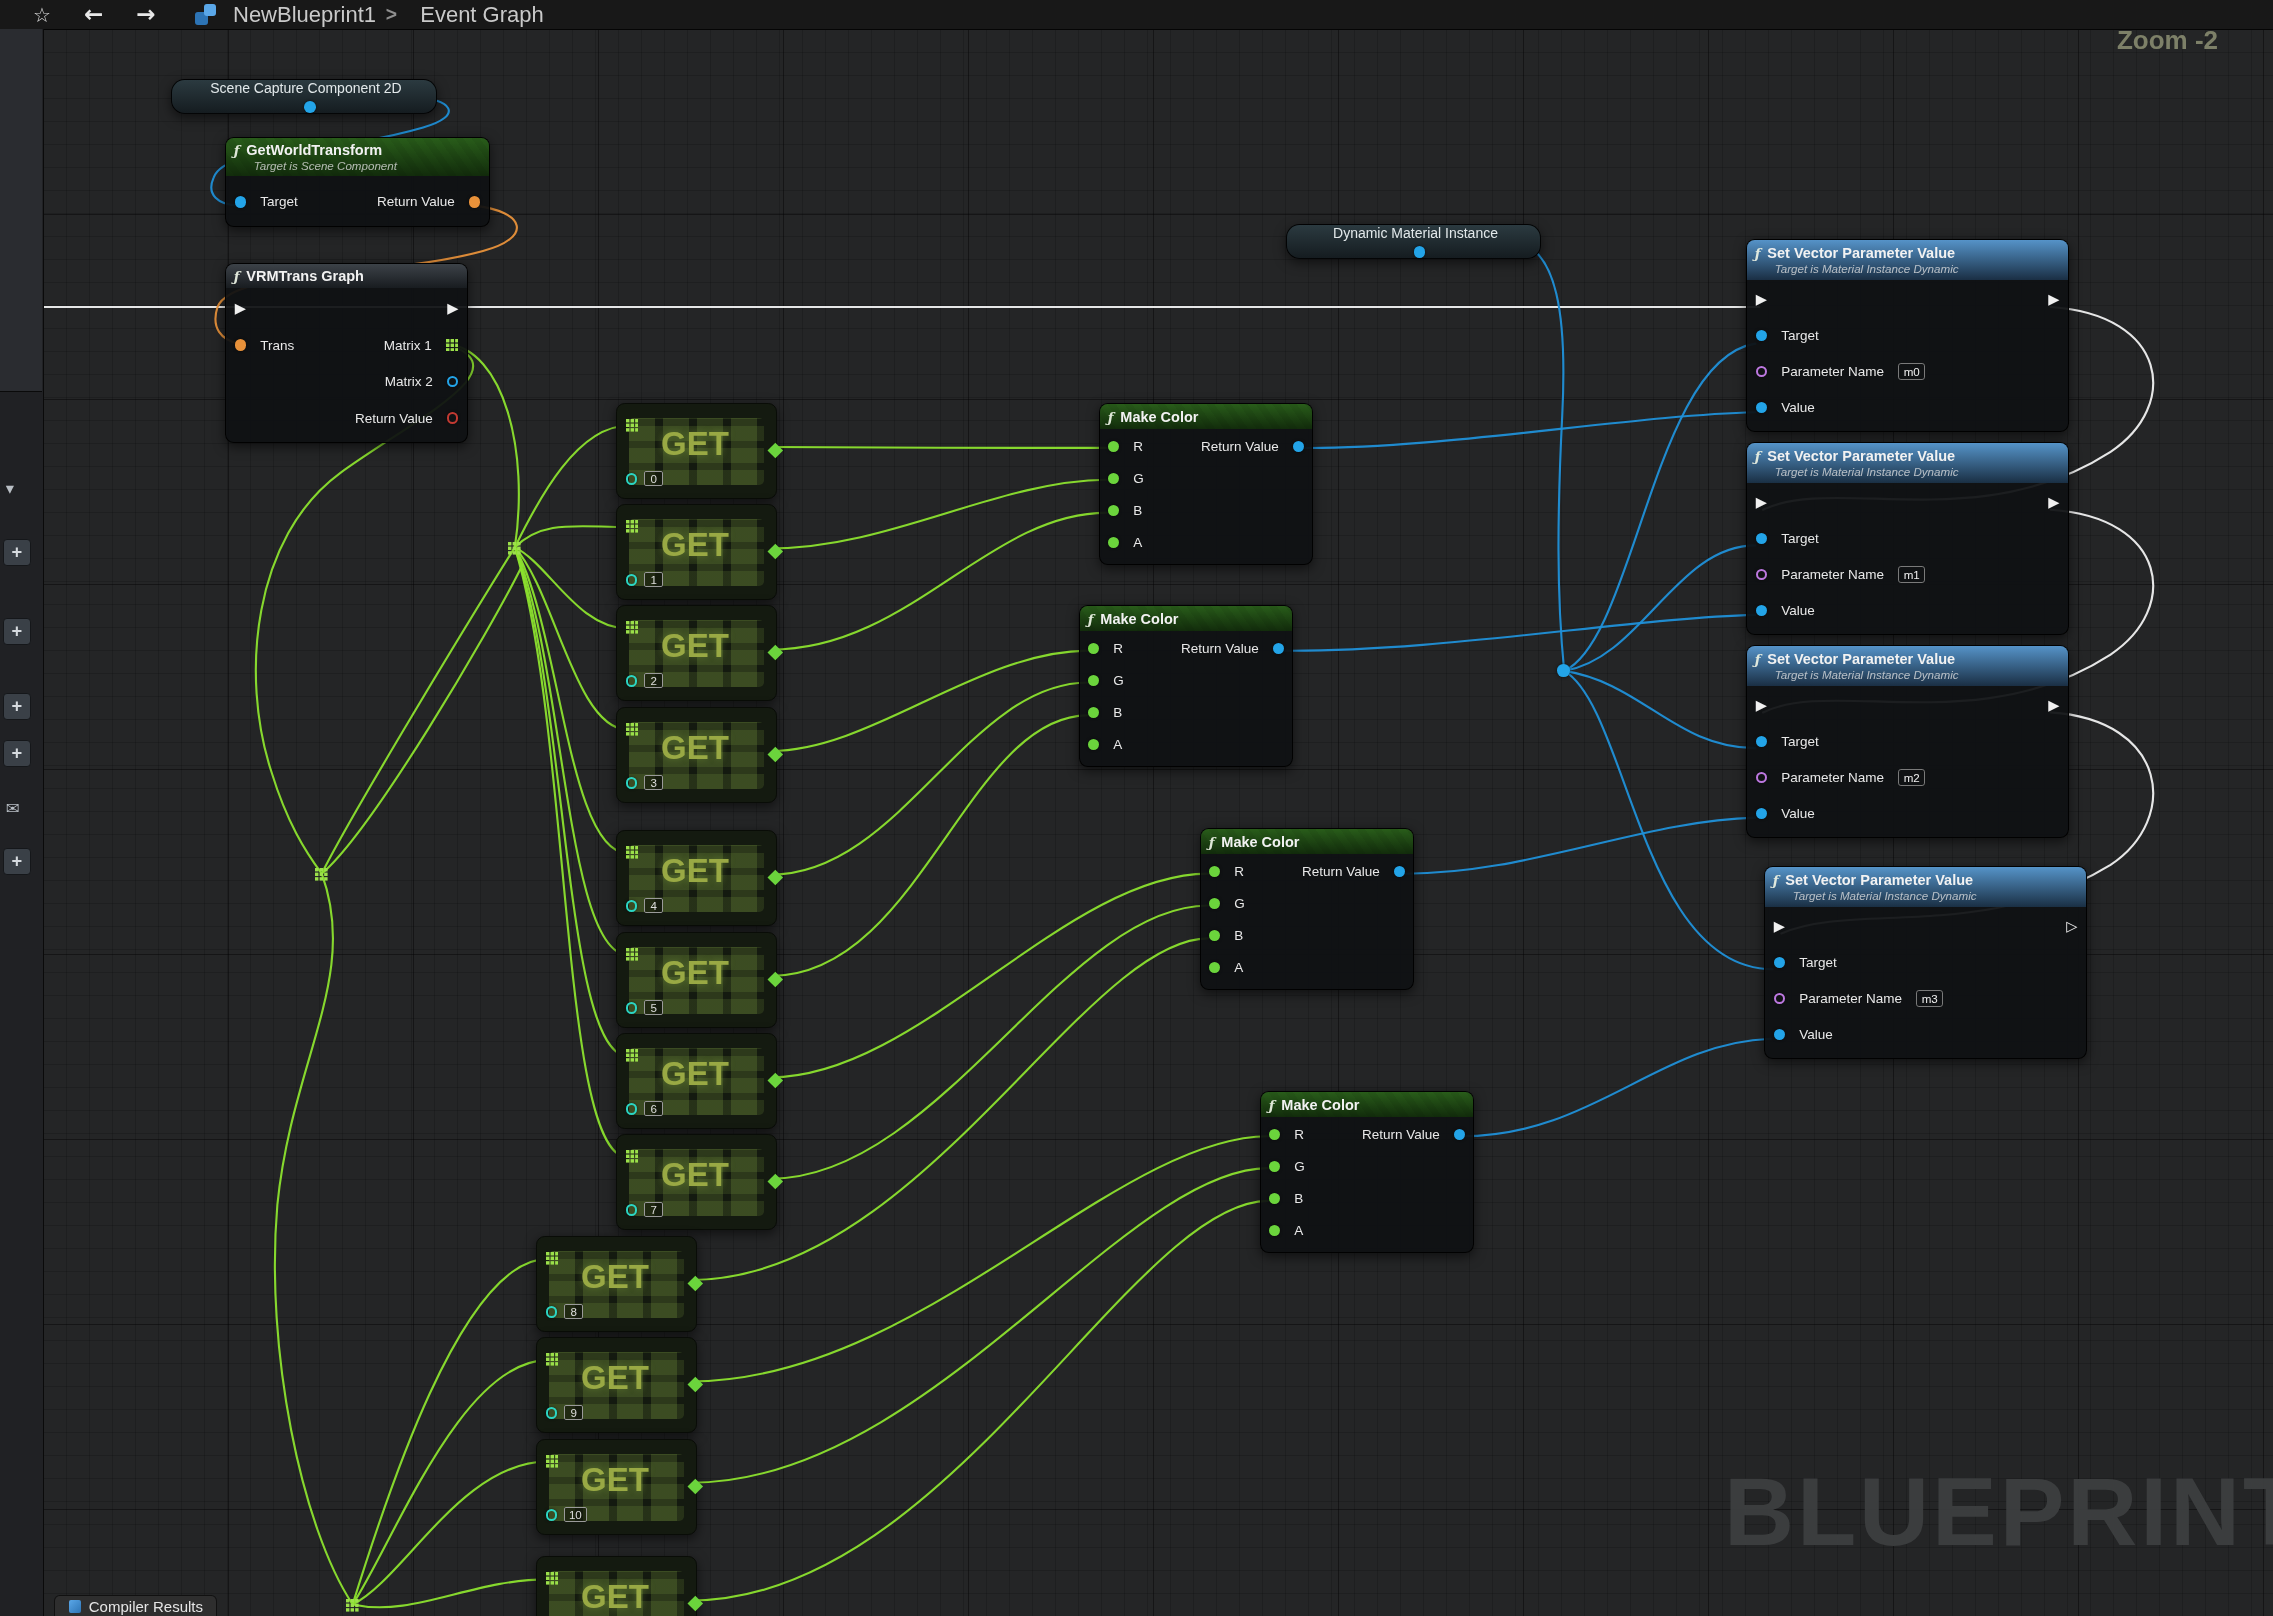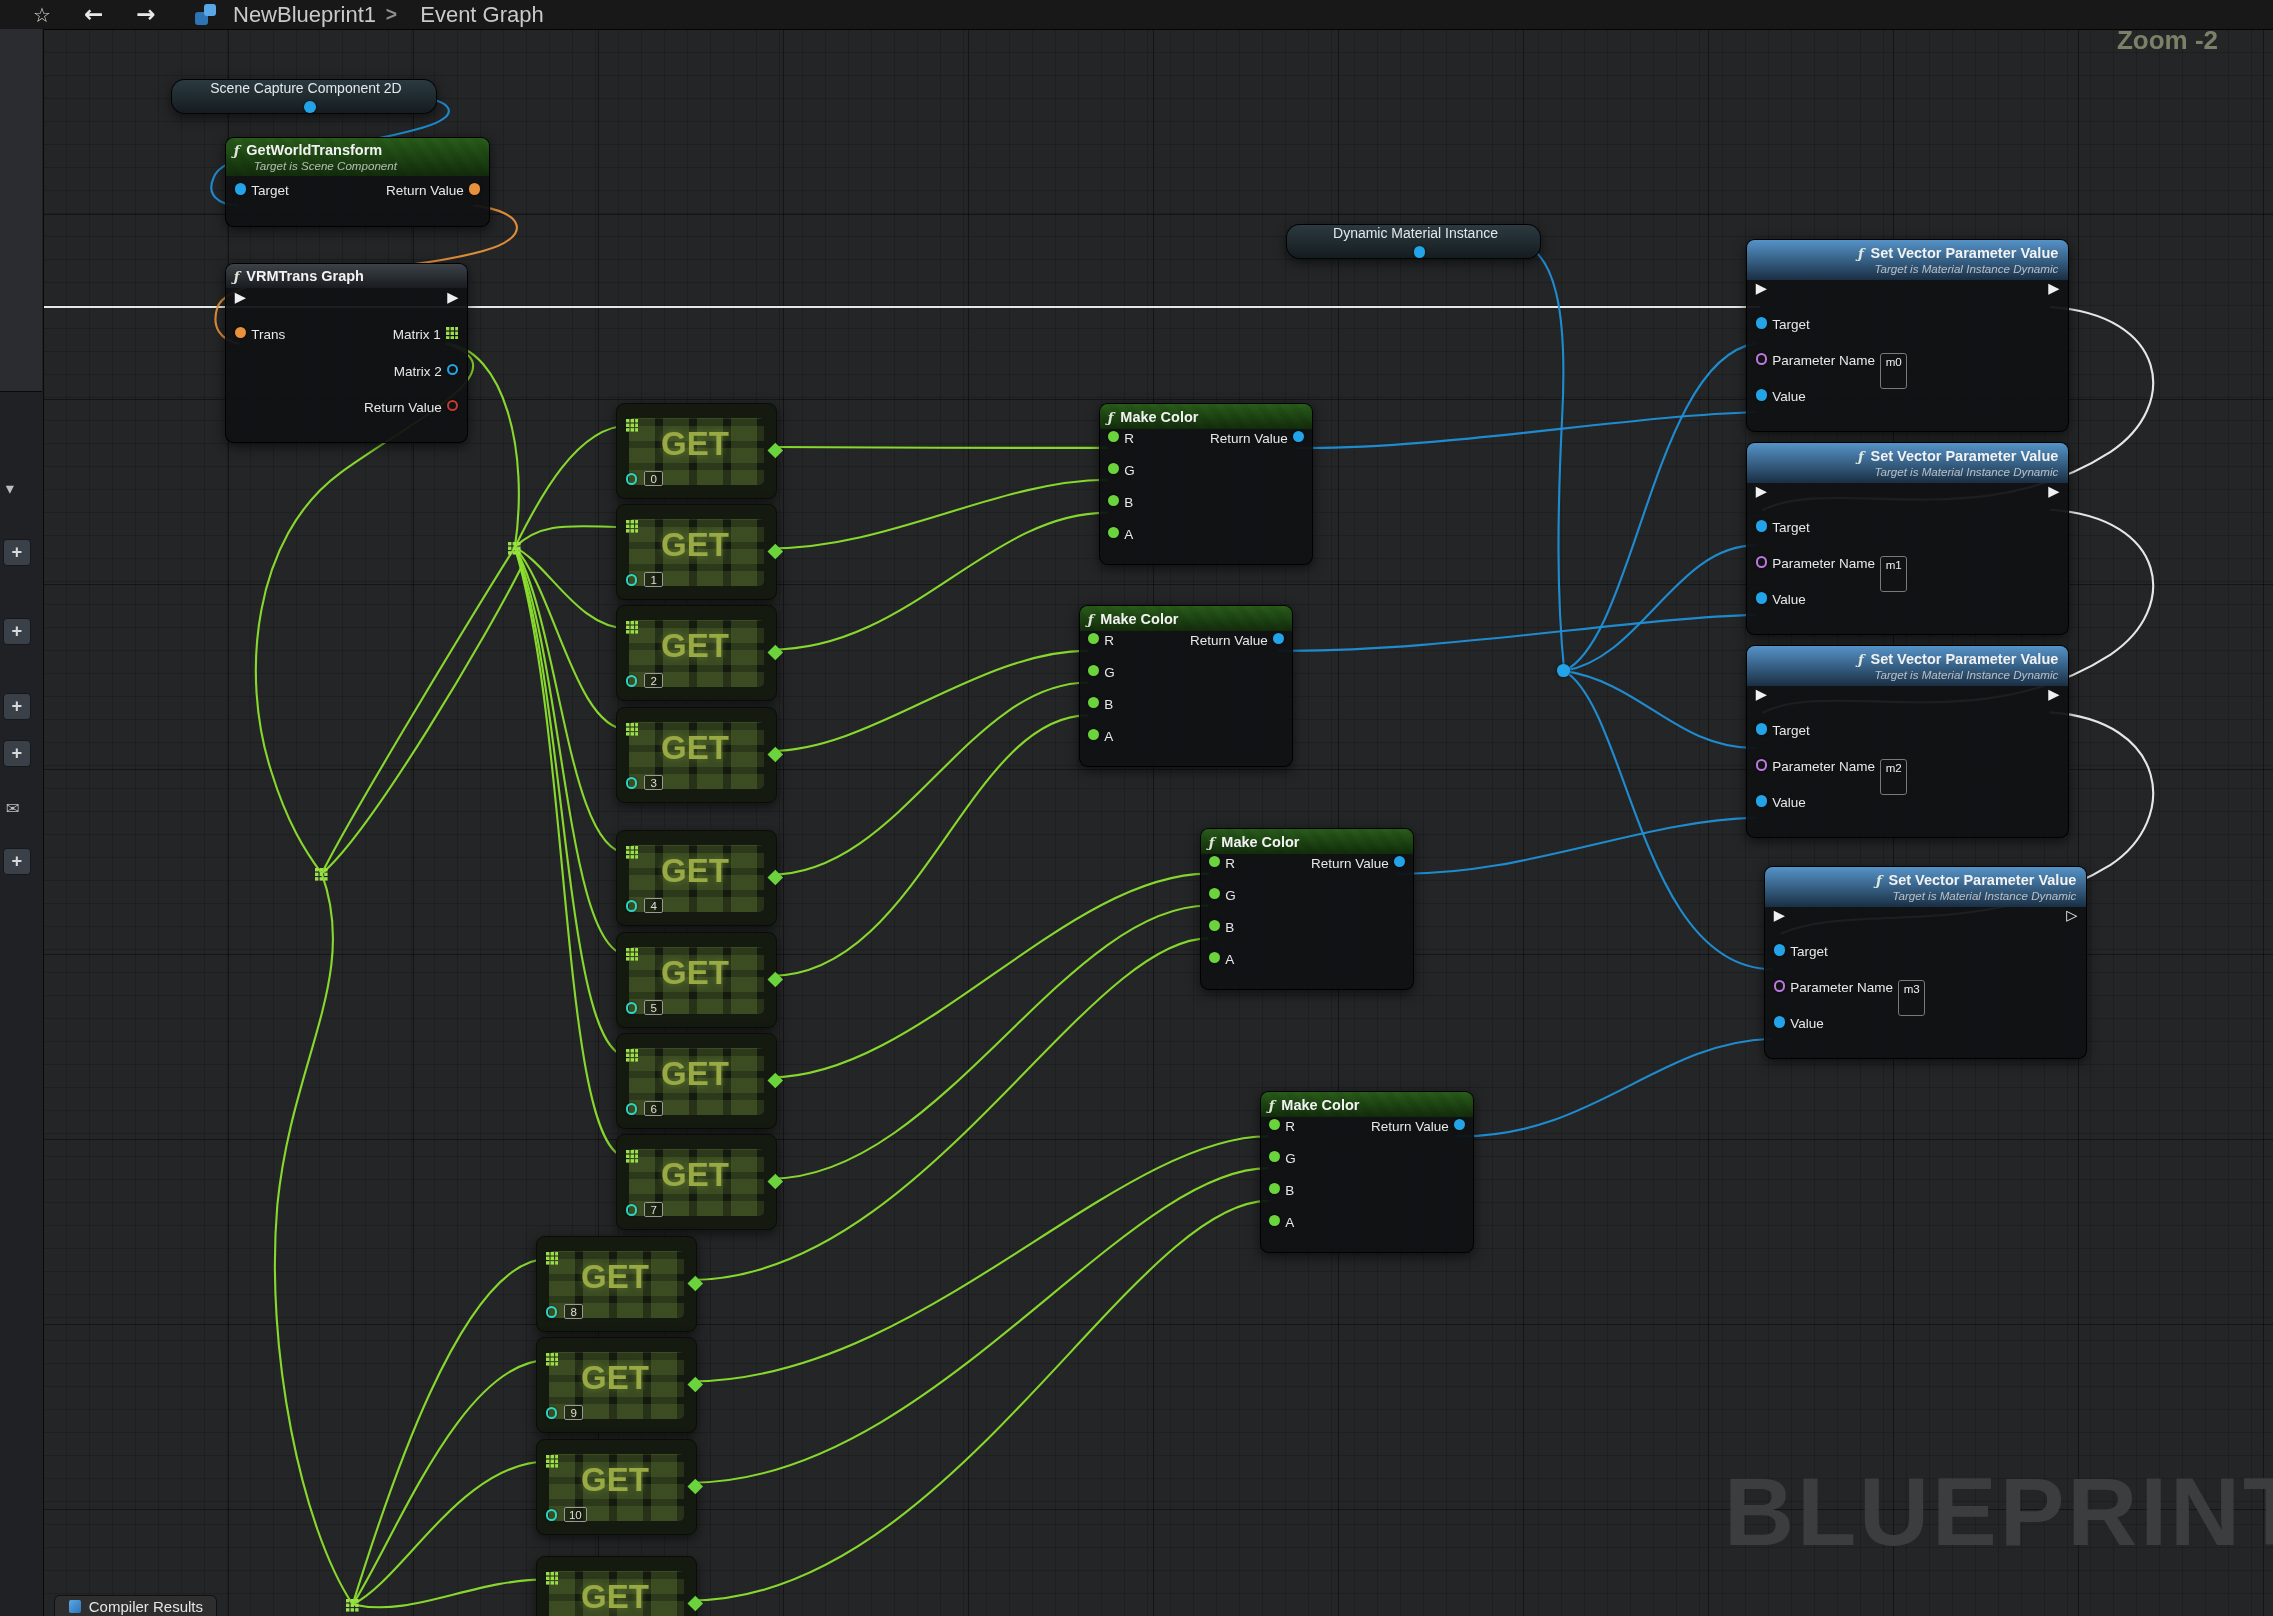--- a/index.html
+++ b/index.html
@@ -37,21 +37,21 @@
         background-image:repeating-linear-gradient(55deg, rgba(255,255,255,.05) 0 6.8px, rgba(0,0,0,0) 6.8px 13.5px);}
   .green-header{background-color:#3c5c31;background-image:linear-gradient(180deg,#527a40,#243a1c),
         repeating-linear-gradient(55deg, rgba(255,255,255,.06) 0 6.8px, rgba(0,0,0,0) 6.8px 13.5px);background-blend-mode:overlay;}
   .dark-header{background-image:linear-gradient(180deg,#3c4248,#181c20);}
   .blue-header{background-image:linear-gradient(180deg,#5593c8,#1a2f44);}
   .node-title{font-size:14.5px;font-weight:bold;color:#f2f2f2;}
   .fn{font-family:"DejaVu Serif",serif;font-style:italic;font-weight:bold;font-size:13.5px;
       color:#e9f0e2;margin-right:6.8px;opacity:.95;}
   .subtitle{font-size:11.6px;font-style:italic;opacity:.75;margin:1px 0 0 20px;}
   .node-body{padding:1.9px 0 5.8px 0;}
-  .prow{display:flex;gap:5px;padding:0 8.7px;height:33px;}
+  .prow{display:flex;align-items:center;gap:14px;padding:0 8.7px;height:33px;}
   .plabel{font-size:13.5px;color:#e8e8e8;white-space:nowrap;}
   .spacer{flex:1;}
 
   
   .cpin{width:11.6px;height:11.6px;border-radius:50%;flex:none;box-shadow:0 0 2.9px rgba(0,0,0,.6);}
   .cpin.blue{background:var(--pin-blue);}
   .cpin.orange{background:var(--pin-orange);}
   .cpin.green{background:var(--pin-green);}
   .cpin.ring{background:transparent;box-sizing:border-box;}
   .cpin.ring.blue2{border:2.4px solid var(--pin-blue);}
@@ -97,21 +97,21 @@
 
   
   .vrm-node{width:241px;}
   .vrm-node .exec-row{height:35px;}
   .vrm-node .prow{height:37px;}
   .vrm-node .prow.r37{height:36px;}
   .right-row{justify-content:flex-end;}
 
   
   .sv-node{width:321px;}
-  .sv-node .node-header{padding:4.8px 9.7px 4.8px 7.7px;text-align:right;}
+  .sv-node .node-header{padding:4.8px 9.7px 4.8px 7.7px;}
   .sv-node .exec-row{height:39px;}
   .sv-node .prow{height:36px;}
   .param-field{background:#101214;border:1px solid #7a7a7a;border-radius:2.9px;
      padding:1px 3px;font-size:11.6px;color:#f0f0f0;min-width:19.3px;text-align:center;}
 
   
   .reroute{position:absolute;width:12.6px;height:12.6px;z-index:3;}
   .reroute-dot{position:absolute;width:12.6px;height:12.6px;border-radius:50%;
      background:var(--pin-blue);z-index:3;box-shadow:0 0 3.9px rgba(0,0,0,.6);}
 

